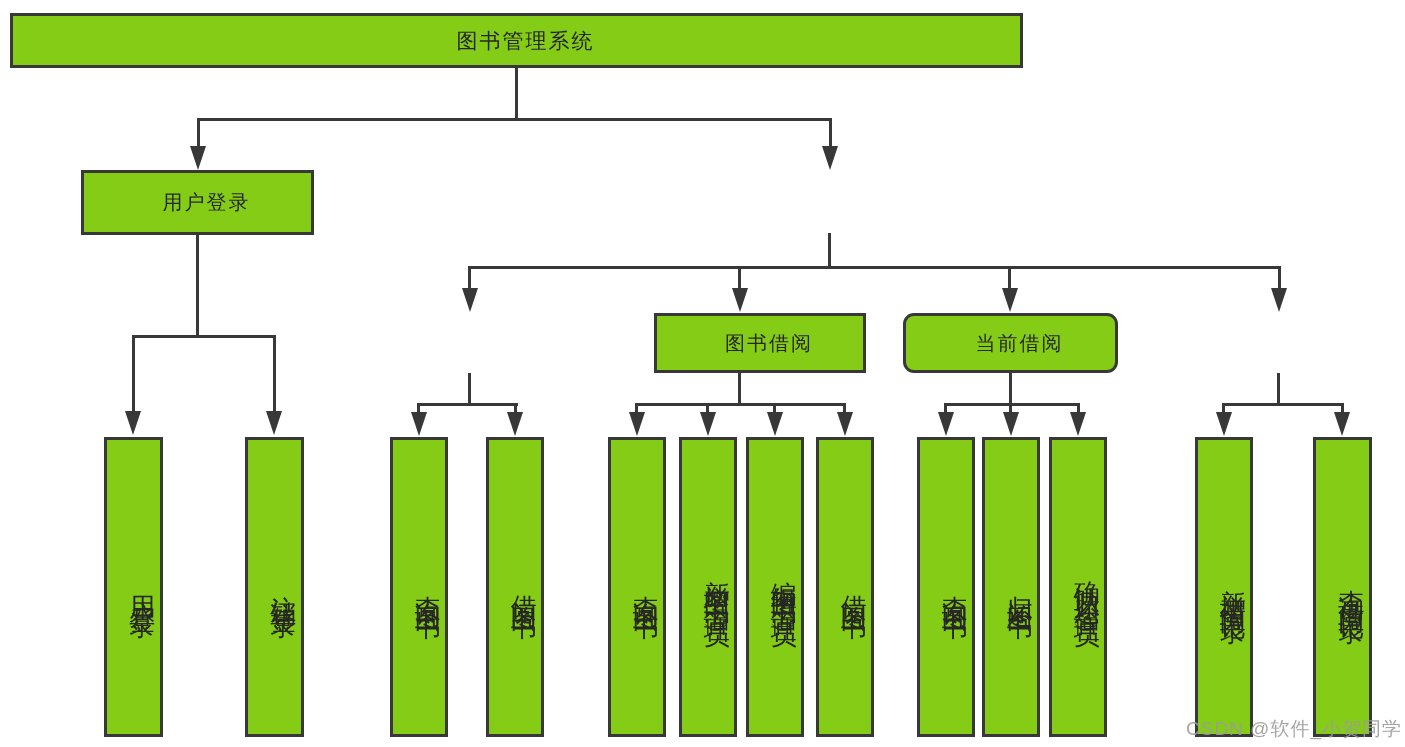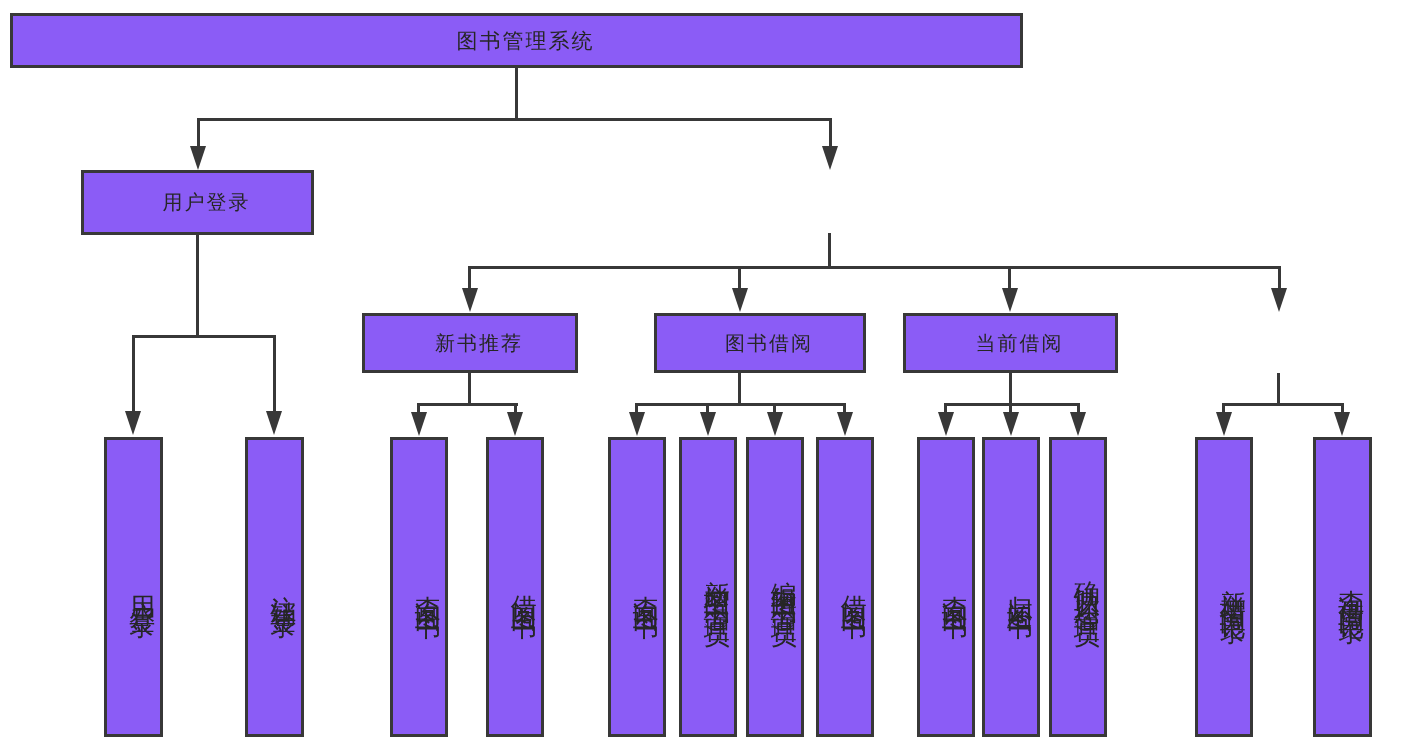--- a/index.html
+++ b/index.html
@@ -8,21 +8,21 @@
     width: 1405px;
     height: 747px;
     background: var(--bg-color, #ffffff);
     font-family: "Liberation Sans", "DejaVu Sans", sans-serif;
     overflow: hidden;
   }
   .box {
     position: absolute;
     box-sizing: border-box;
     border: 3px solid var(--line-color, #383838);
-    background: #8b5cf6;
+    background: #84cc16;
     display: flex;
     align-items: center;
     justify-content: center;
     padding-left: 18px;
   }
   .hlabel {
     font-size: 20px;
     color: var(--text-color, #262626);
     letter-spacing: 2px;
     white-space: nowrap;
@@ -93,27 +93,24 @@
   <div class="line" style="left:468px; top:266px; width:813px; height:3px;"></div>
   <div class="line" style="left:468px; top:266px; width:3px; height:25px;"></div>
   <div class="head" style="left:462px; top:288px;"></div>
   <div class="line" style="left:738px; top:266px; width:3px; height:25px;"></div>
   <div class="head" style="left:732px; top:288px;"></div>
   <div class="line" style="left:1008px; top:266px; width:3px; height:25px;"></div>
   <div class="head" style="left:1002px; top:288px;"></div>
   <div class="line" style="left:1278px; top:266px; width:3px; height:25px;"></div>
   <div class="head" style="left:1271px; top:288px;"></div>
 
-  <div class="box" style="left:362px; top:313px; width:216px; height:60px;">
-    <span class="hlabel">新书推荐</span>
-  </div>
   <div class="box" style="left:654px; top:313px; width:212px; height:60px;">
     <span class="hlabel">图书借阅</span>
   </div>
-  <div class="box" style="left:903px; top:313px; width:215px; height:60px;">
+  <div class="box" style="left:903px; top:313px; width:215px; height:60px;border-radius:11px;">
     <span class="hlabel">当前借阅</span>
   </div>
 
   <div class="line" style="left:468px; top:373px; width:3px; height:33px;"></div>
   <div class="line" style="left:417px; top:403px; width:101px; height:3px;"></div>
   <div class="line" style="left:417px; top:403px; width:3px; height:12px;"></div>
   <div class="head" style="left:411px; top:412px;"></div>
   <div class="line" style="left:514px; top:403px; width:3px; height:12px;"></div>
   <div class="head" style="left:507px; top:412px;"></div>
 
@@ -181,14 +178,15 @@
     <span class="vtext">确认归还（管理员）</span>
   </div>
 
   <div class="box leaf" style="left:1195px; width:58px;">
     <span class="vtext">新增借阅记录</span>
   </div>
   <div class="box leaf" style="left:1313px; width:59px;">
     <span class="vtext">查询借阅记录</span>
   </div>
 
+  <div class="watermark">CSDN @软件_小贺同学</div>
 
 </div>
 
 </body></html>

